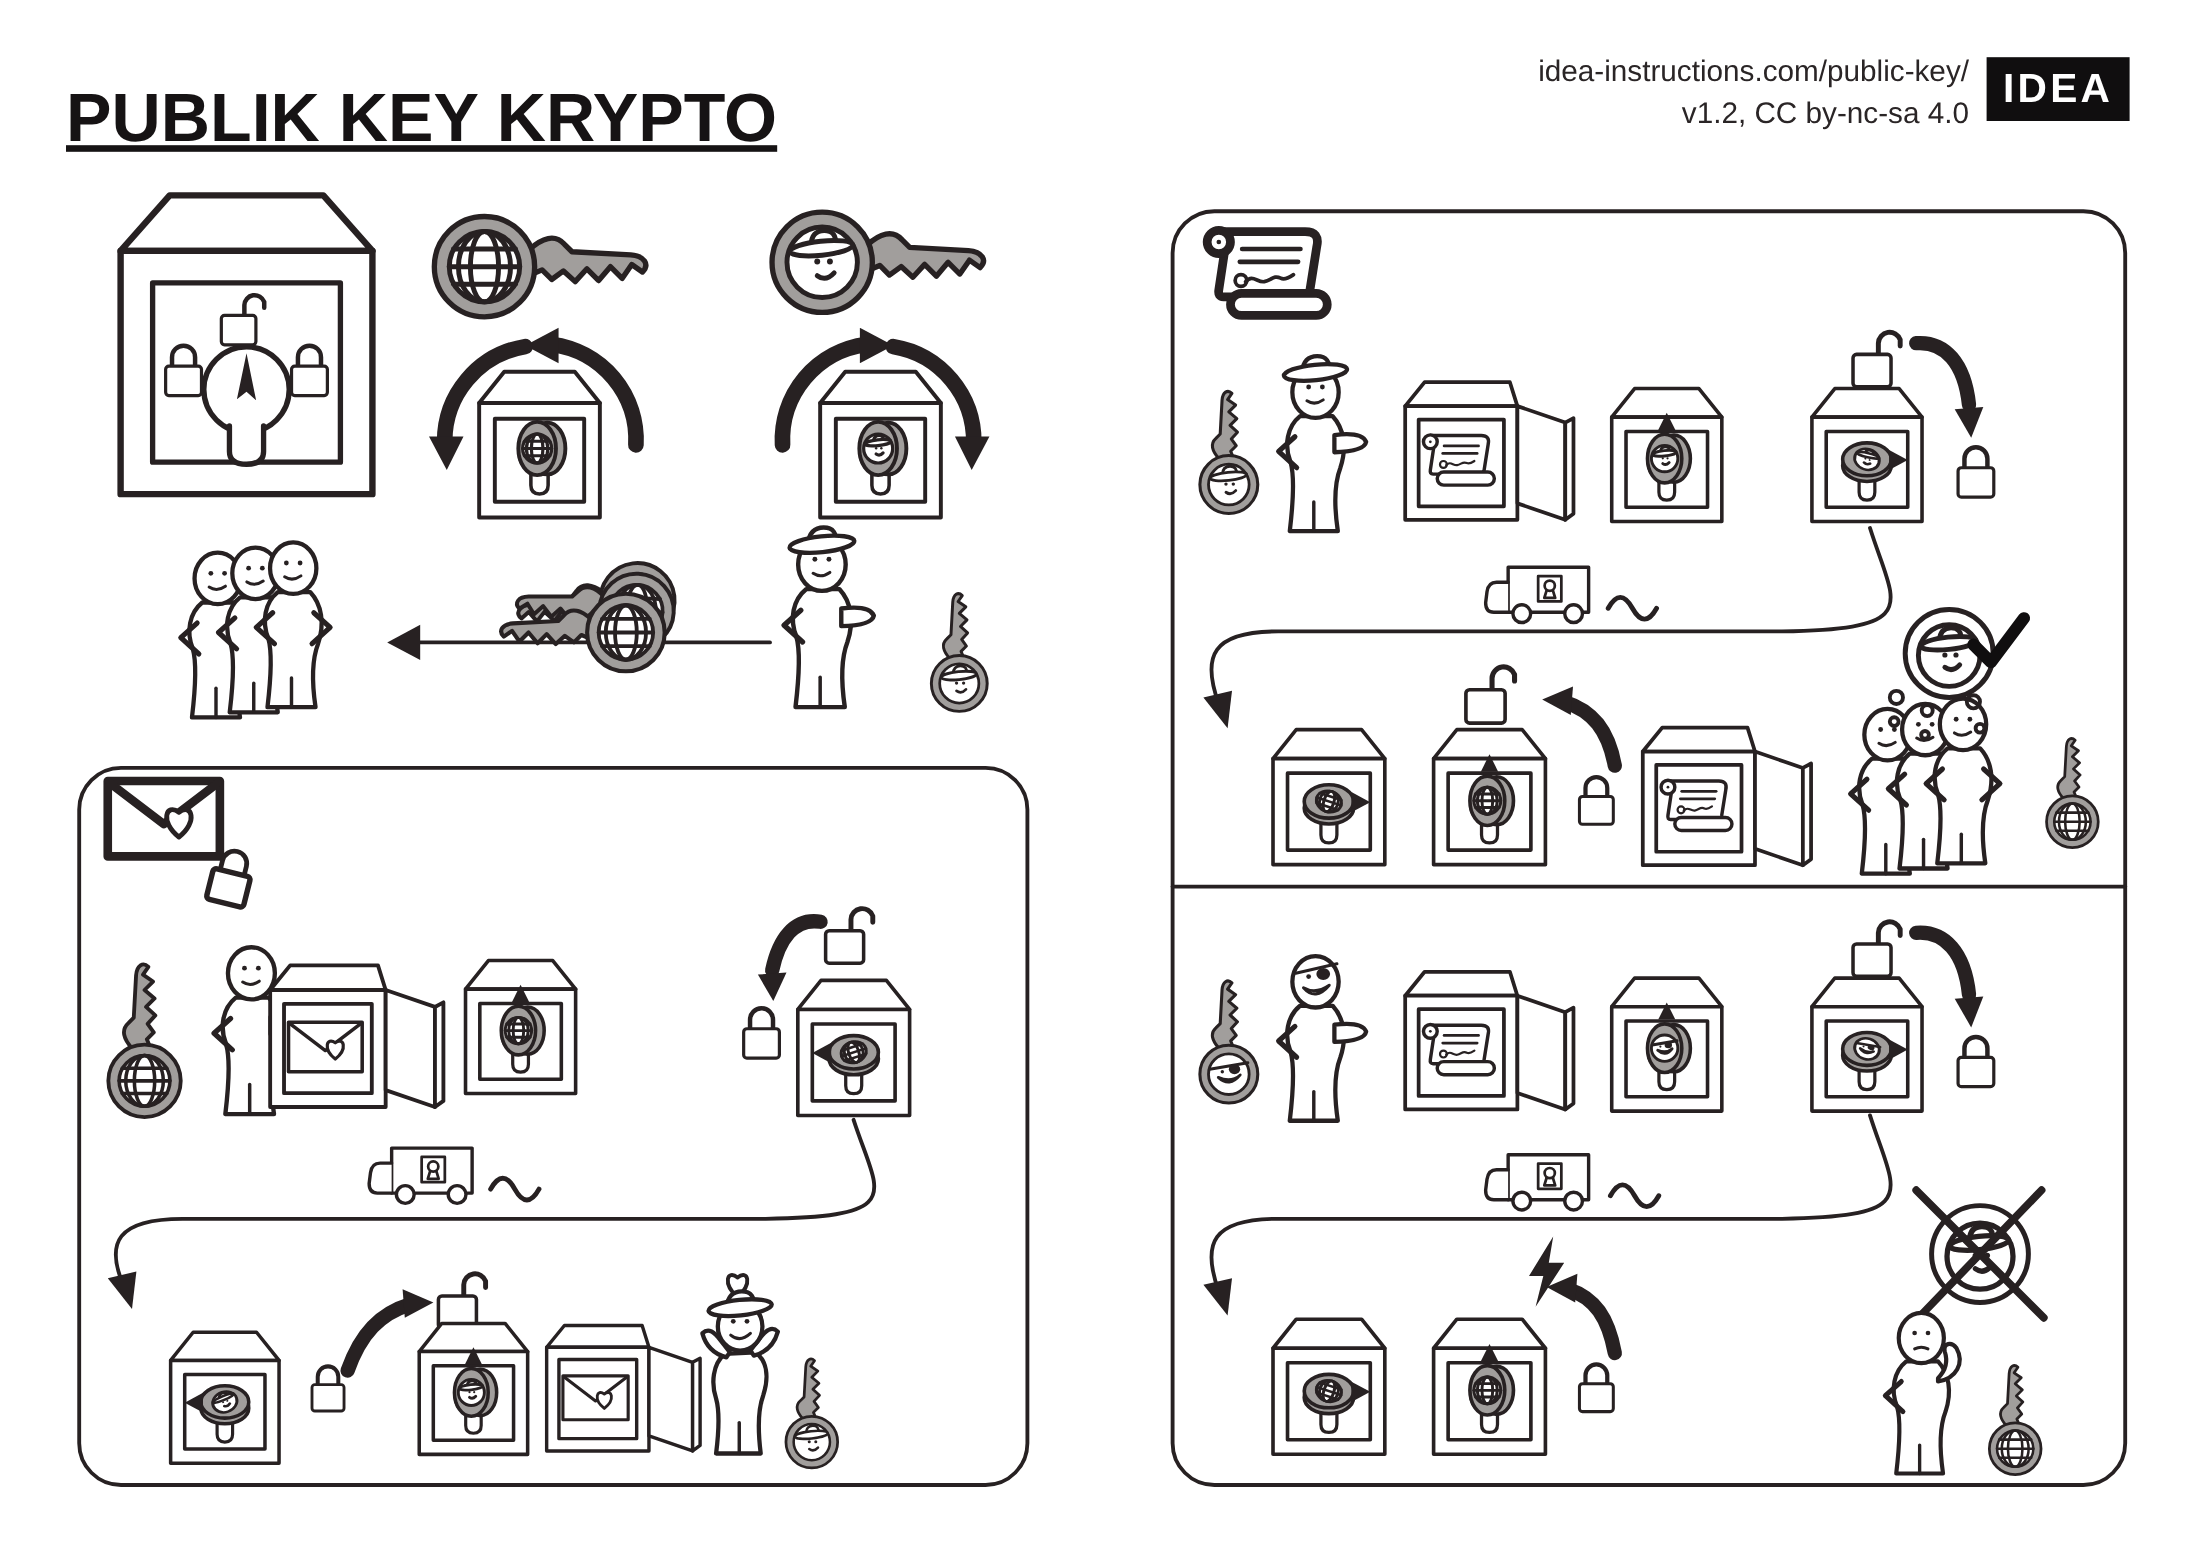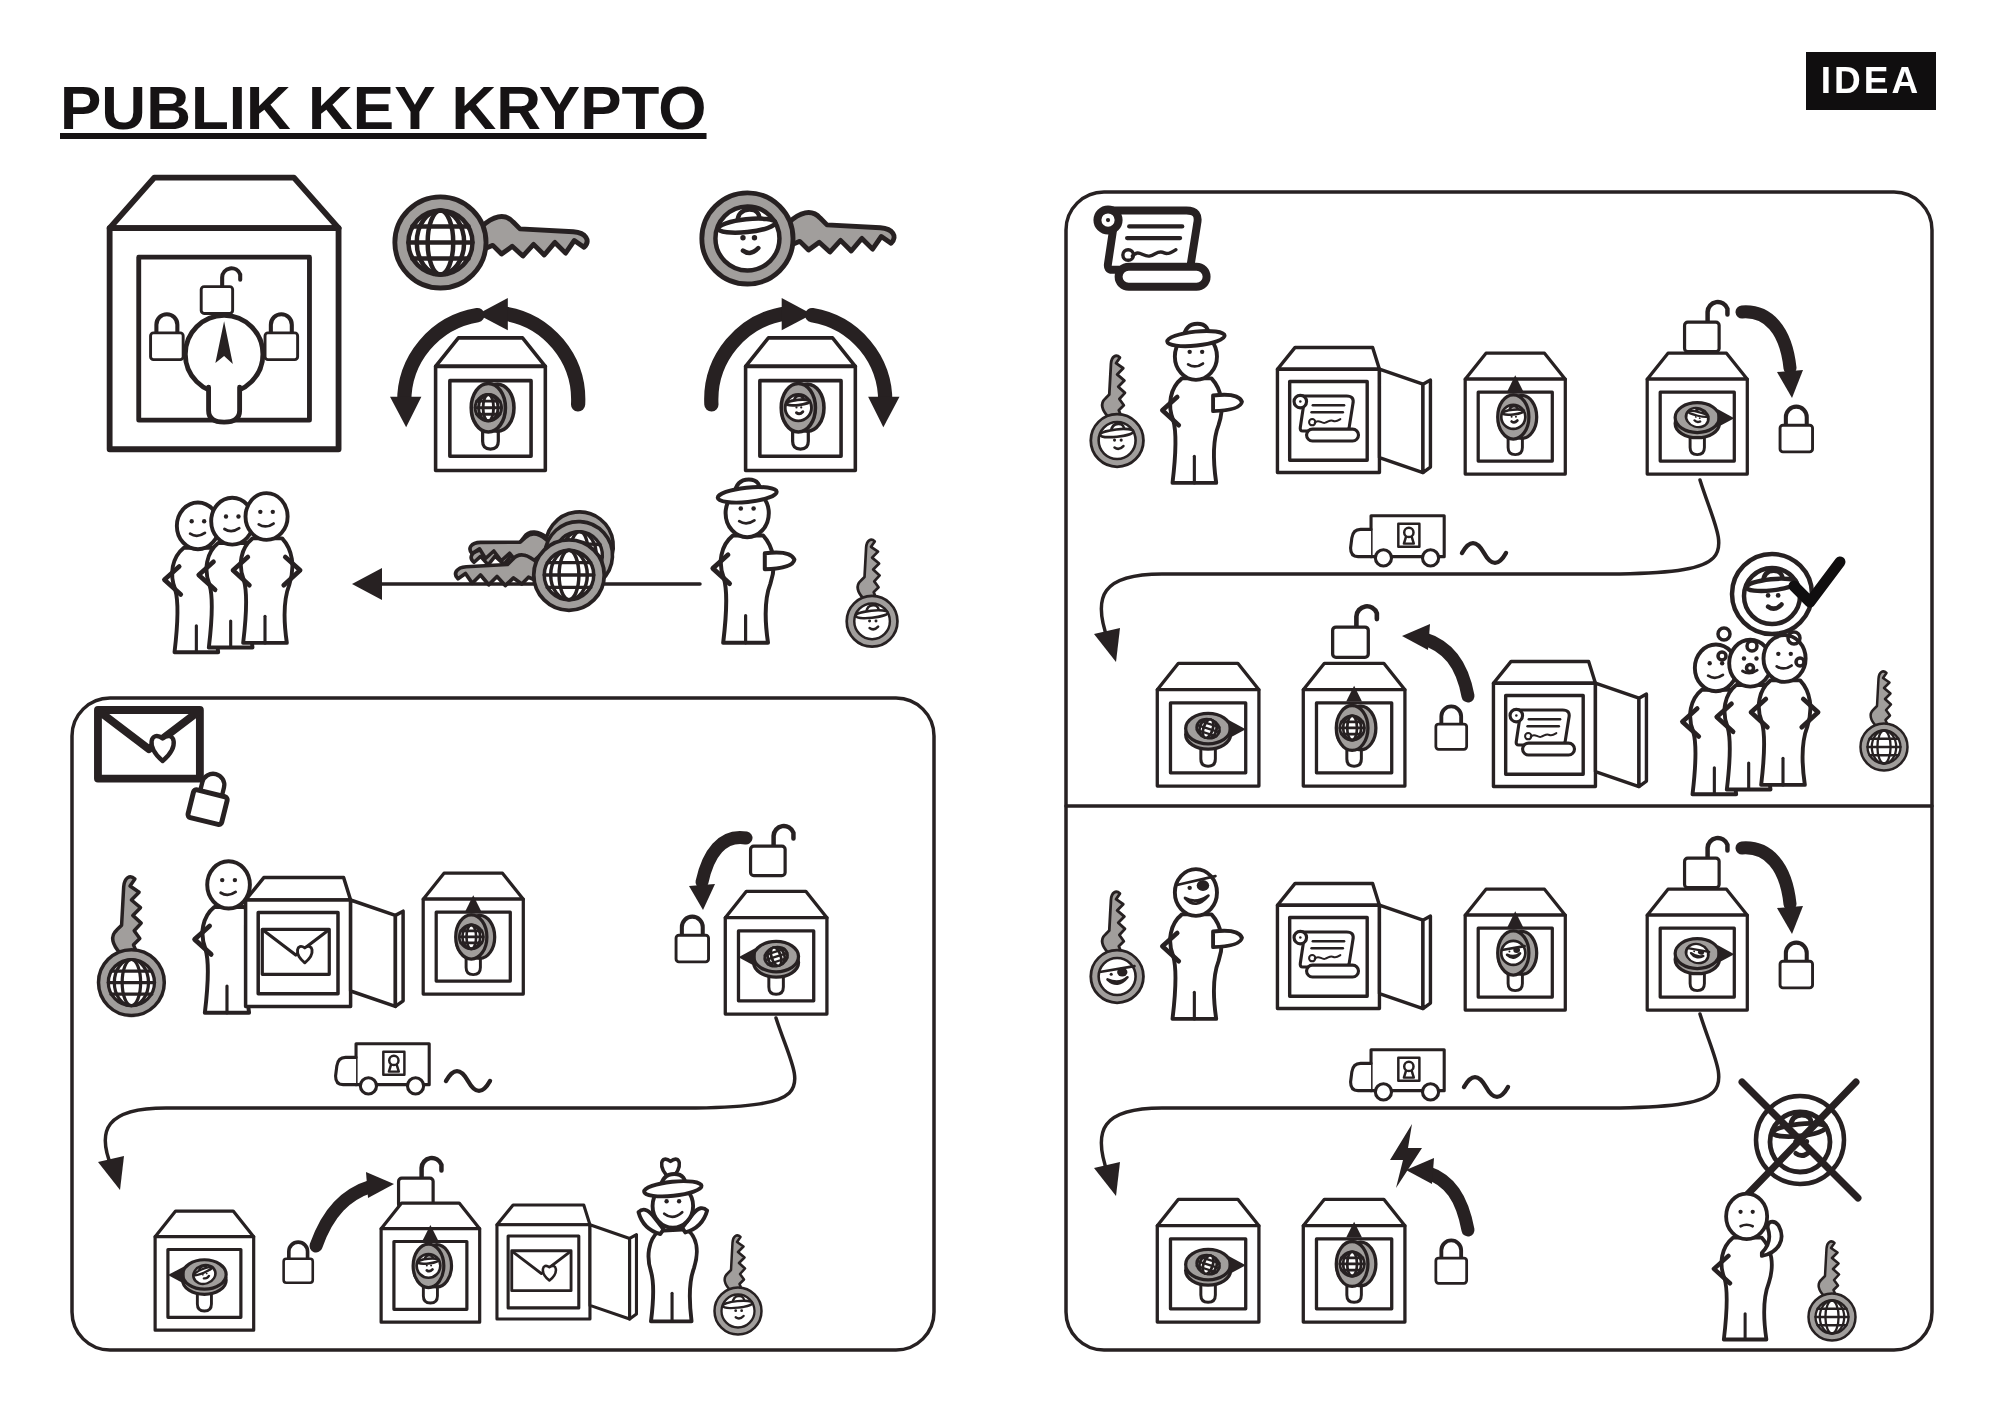--- a/index.html
+++ b/index.html
@@ -14,20 +14,22 @@
         align-items:center;justify-content:center;}
   svg.art{position:absolute;left:0;top:0;}
 </style>
 </head>
 <body>
 
 <div class="page">
 
   <h1 class="title">PUBLIK KEY KRYPTO</h1>
   <div class="credits">
+    <div>idea-instructions.com/public-key/</div>
+    <div>v1.2, CC by-nc-sa 4.0</div>
   </div>
   <div class="logo">IDEA</div>
 
   <svg class="art" width="2000" height="1414" viewBox="0 0 2000 1414" stroke="#272122" stroke-width="5" fill="none" stroke-linecap="round" stroke-linejoin="round">
   <defs>
     <g id="g-globe">
       <circle r="50" fill="#fff"></circle>
       <ellipse rx="20" ry="50"></ellipse>
           <ellipse rx="37" ry="50"></ellipse>
       <line x1="-50" x2="50"></line>

